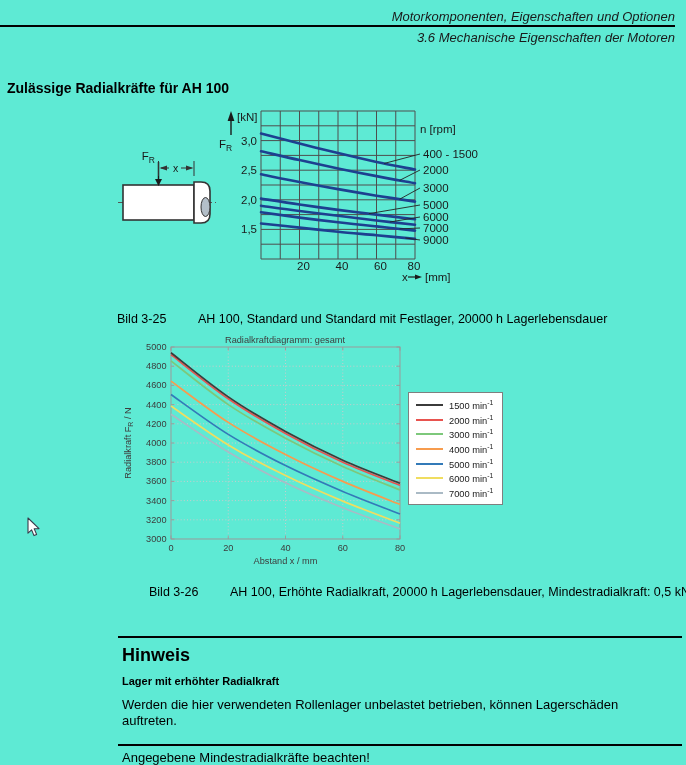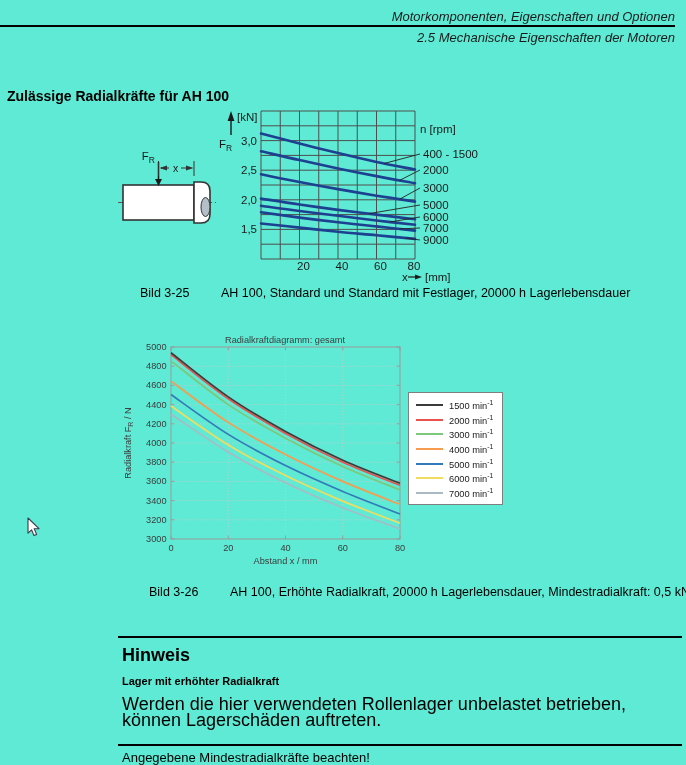--- a/index.html
+++ b/index.html
@@ -1,49 +1,49 @@
 <!DOCTYPE html>
 <html><head>
 <meta charset="utf-8">
 <style>
   html,body{margin:0;padding:0;background:#fff;}
   .page{position:relative;width:686px;height:765px;background:#5eead4;overflow:hidden;
         font-family:"Liberation Sans",sans-serif;color:#000;}
   .hdr{position:absolute;right:11px;text-align:right;font-style:italic;font-size:13px;color:#1a1a1a;}
   .hdr1{top:9px;} .hdr2{top:30px;}
   .hrule{position:absolute;left:0;top:25px;width:675px;height:2px;background:#000;}
-  .ptitle{position:absolute;left:7px;top:88px;font-size:14px;font-weight:bold;}
+  .ptitle{position:absolute;left:7px;top:80px;font-size:14px;font-weight:bold;}
   .figsvg{position:absolute;}
   .caption{position:absolute;left:117px;font-size:12.5px;line-height:14px;color:#000;white-space:nowrap;}
   .clabel{display:inline-block;width:81px;}
   .legend2{position:absolute;left:408px;top:392px;background:#fff;border:1px solid #7f7f7f;
            padding:5px 9px 4px 7px;}
   .lrow{display:flex;align-items:center;height:14.6px;}
   .lswatch{width:27px;height:2px;margin-right:6px;flex:0 0 27px;}
   .llabel{font-size:9.3px;color:#1a1a1a;white-space:nowrap;}
   .llabel sup{font-size:6.8px;}
   .hinweis{position:absolute;left:118px;top:636px;width:564px;height:110px;box-sizing:border-box;
            border-top:2px solid #000;border-bottom:2px solid #000;padding:7px 0 0 4px;}
   .hw-title{font-weight:bold;font-size:18px;}
   .hw-sub{font-weight:bold;font-size:11px;margin-top:9px;}
-  .hw-body{font-size:18px;margin-top:10px;width:520px;line-height:15.5px;}
+  .hw-body{font-size:13px;margin-top:10px;width:520px;line-height:15.5px;}
   .hw-note{font-size:13px;margin-top:22px;}
   .ct1{font-family:"Liberation Sans",sans-serif;font-size:11.5px;fill:#1a1a1a;}
   .ct1s{font-family:"Liberation Sans",sans-serif;font-size:8.5px;fill:#1a1a1a;}
   .ct2{font-family:"Liberation Sans",sans-serif;font-size:9.2px;fill:#3c3c3c;}
   .cursor{position:absolute;left:27px;top:517px;}
 </style>
 </head>
 <body>
 
 <div class="page">
 
   <div class="hdr hdr1">Motorkomponenten, Eigenschaften und Optionen</div>
   <div class="hrule"></div>
-  <div class="hdr hdr2">2.5 Mechanische Eigenschaften der Motoren</div>
+  <div class="hdr hdr2">3.6 Mechanische Eigenschaften der Motoren</div>
 
   <div class="ptitle">Zulässige Radialkräfte für AH 100</div>
 
   <svg class="figsvg" style="left:100px;top:105px;" width="400" height="185" viewBox="0 0 400 185">
 
     <g>
       <line x1="18" y1="97.5" x2="116" y2="97.5" stroke="#555" stroke-width="1" stroke-dasharray="9 3 2 3"></line>
       <rect x="23" y="80" width="71" height="35" fill="#ffffff" stroke="#333" stroke-width="1.6"></rect>
       <path d="M94 77 L101 77 Q110 77 110 86 L110 109 Q110 118 101 118 L94 118 Z" fill="#ffffff" stroke="#333" stroke-width="1.6"></path>
       <ellipse cx="105.5" cy="102" rx="4.5" ry="9.5" fill="#b3bfc9" stroke="#333" stroke-width="1"></ellipse>
@@ -126,21 +126,21 @@
         <text x="323" y="139" class="ct1">9000</text>
       </g>
 
     <text x="320" y="28" class="ct1">n [rpm]</text>
     <text x="302" y="176" class="ct1">x</text>
     <line x1="308" y1="172" x2="319" y2="172" stroke="#1a1a1a" stroke-width="1.2"></line>
     <polygon points="322,172 315,169.6 315,174.4" fill="#1a1a1a"></polygon>
     <text x="325" y="176" class="ct1">[mm]</text>
   </svg>
 
-  <div class="caption" style="top:286px;margin-left:23px;">
+  <div class="caption" style="top:312px;">
     <span class="clabel">Bild 3-25</span><span>AH 100, Standard und Standard mit Festlager, 20000 h Lagerlebensdauer</span>
   </div>
 
   <svg class="figsvg" style="left:115px;top:328px;" width="430" height="252" viewBox="0 0 430 252">
     <text x="170" y="15" text-anchor="middle" class="ct2">Radialkraftdiagramm: gesamt</text>
     <g id="c2-grid">
         <line x1="113.25" y1="19" x2="113.25" y2="211" stroke="#cbcbcb" stroke-width="1" stroke-dasharray="1 2.2"></line>
         <line x1="170.5" y1="19" x2="170.5" y2="211" stroke="#cbcbcb" stroke-width="1" stroke-dasharray="1 2.2"></line>
         <line x1="227.75" y1="19" x2="227.75" y2="211" stroke="#cbcbcb" stroke-width="1" stroke-dasharray="1 2.2"></line>
         <line x1="56" y1="191.8" x2="285" y2="191.8" stroke="#cbcbcb" stroke-width="1" stroke-dasharray="1 2.2"></line>

